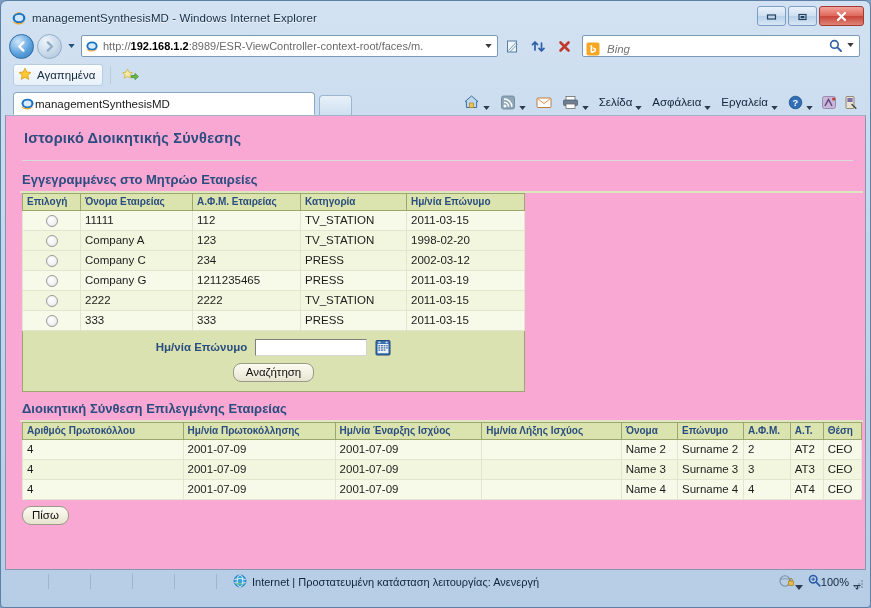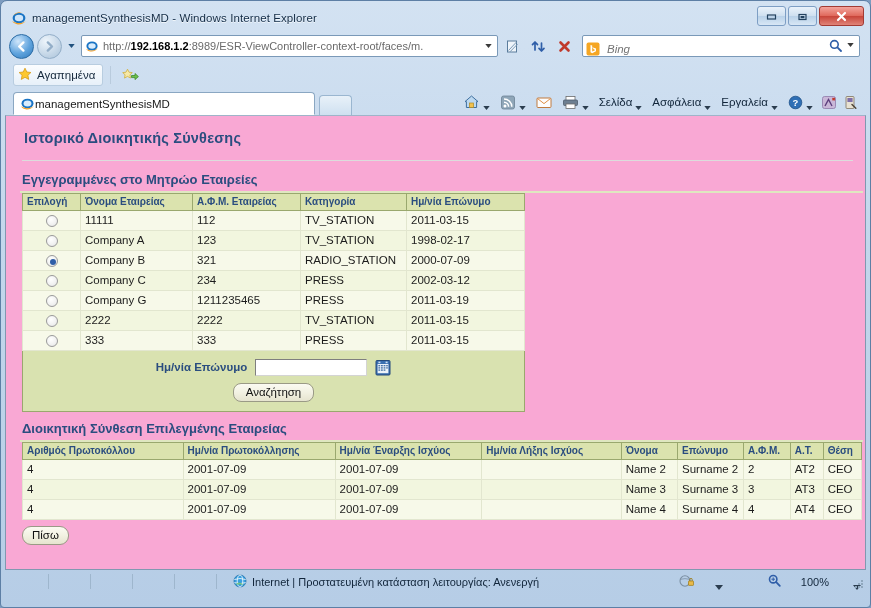--- a/index.html
+++ b/index.html
@@ -199,21 +199,21 @@
   
   #statusbar {
     height: 23px; display: flex; align-items: center; position: relative;
     padding: 0 4px 0 2px;
     font-size: 11px; color: #11253a;
   }
   #st-zone {
     display: flex; align-items: center; gap: 5px; margin-left: auto; margin-right: auto;
     position: absolute; left: 228px;
   }
-  #st-right { position: absolute; right: 6px; display: flex; align-items: center; gap: 20px; }
+  #st-right { position: absolute; right: 6px; display: flex; align-items: center; gap: 0; }
   .zoom-txt { font-size: 11px; color: #11253a; }
   #st-grips { position: absolute; right: 1px; bottom: 1px; }
   .st-cell { width: 42px; height: 15px; border-right: 1px solid #9eb6cd; }
 </style>
 </head>
 <body>
 
 <div id="window">
 
   <div id="titlebar">
@@ -493,28 +493,21 @@
               <td>11111</td>
               <td>112</td>
               <td>TV_STATION</td>
               <td>2011-03-15</td>
             </tr>
             <tr class="alt">
               <td class="sel-cell"><span class="radio"></span></td>
               <td>Company A</td>
               <td>123</td>
               <td>TV_STATION</td>
-              <td>1998-02-17</td>
-            </tr>
-            <tr>
-              <td class="sel-cell"><span class="radio checked"></span></td>
-              <td>Company B</td>
-              <td>321</td>
-              <td>RADIO_STATION</td>
-              <td>2000-07-09</td>
+              <td>1998-02-20</td>
             </tr>
             <tr class="alt">
               <td class="sel-cell"><span class="radio"></span></td>
               <td>Company C</td>
               <td>234</td>
               <td>PRESS</td>
               <td>2002-03-12</td>
             </tr>
             <tr>
               <td class="sel-cell"><span class="radio"></span></td>

